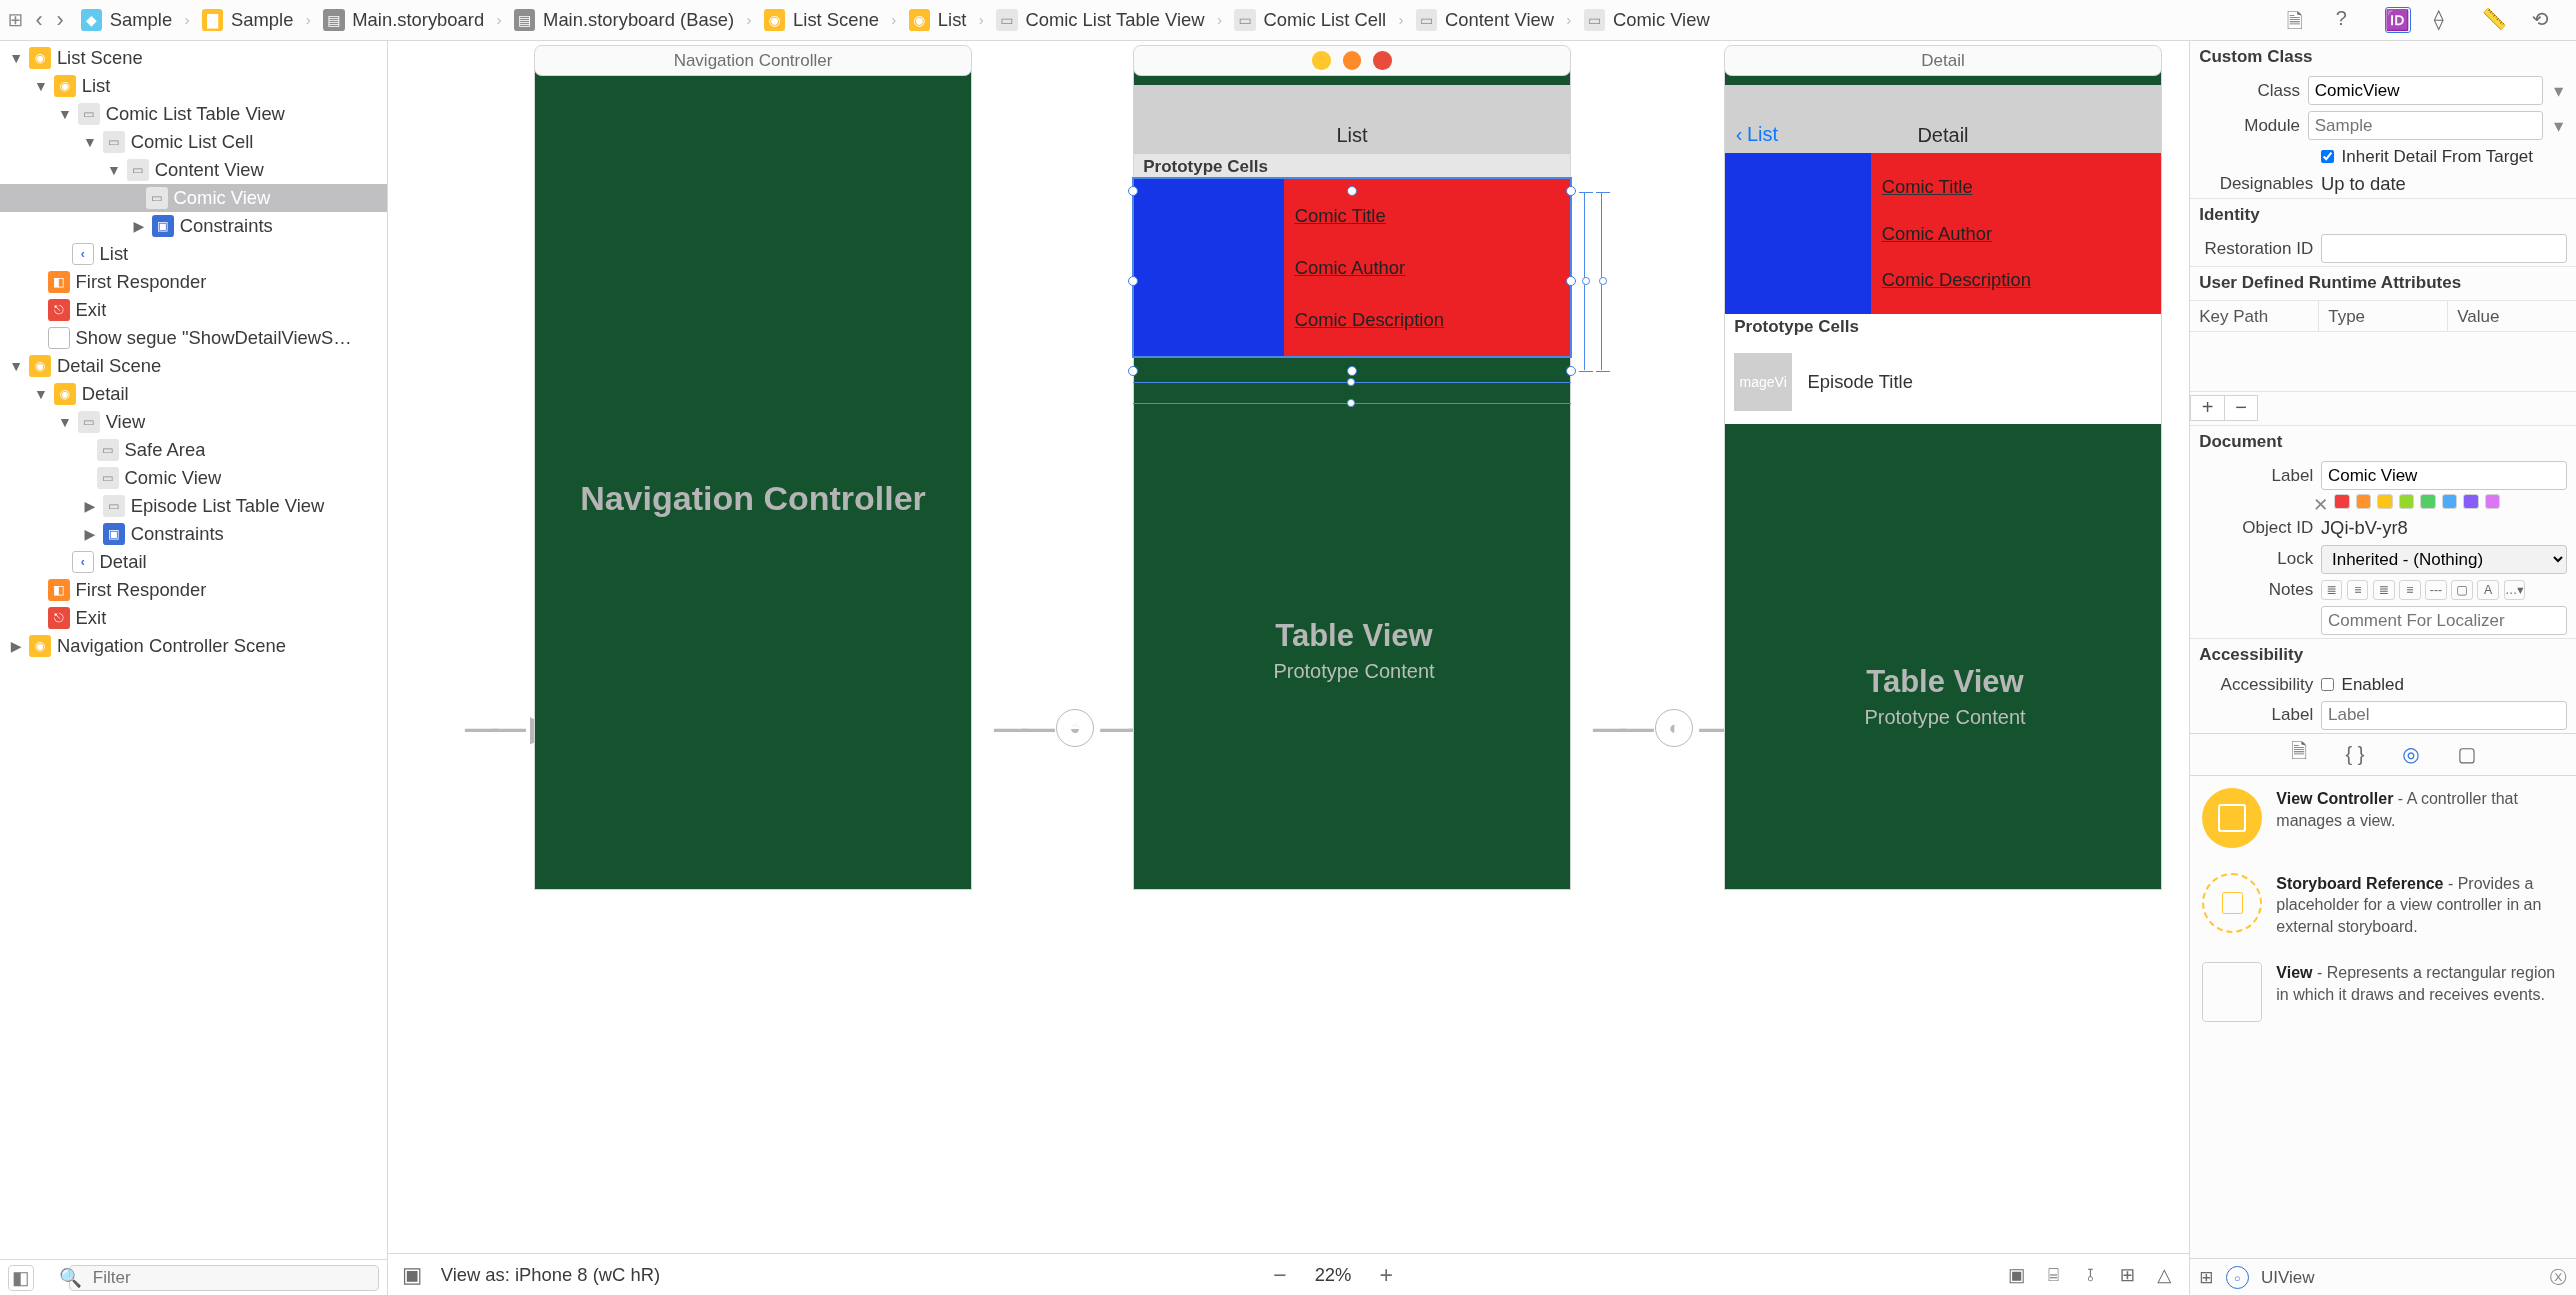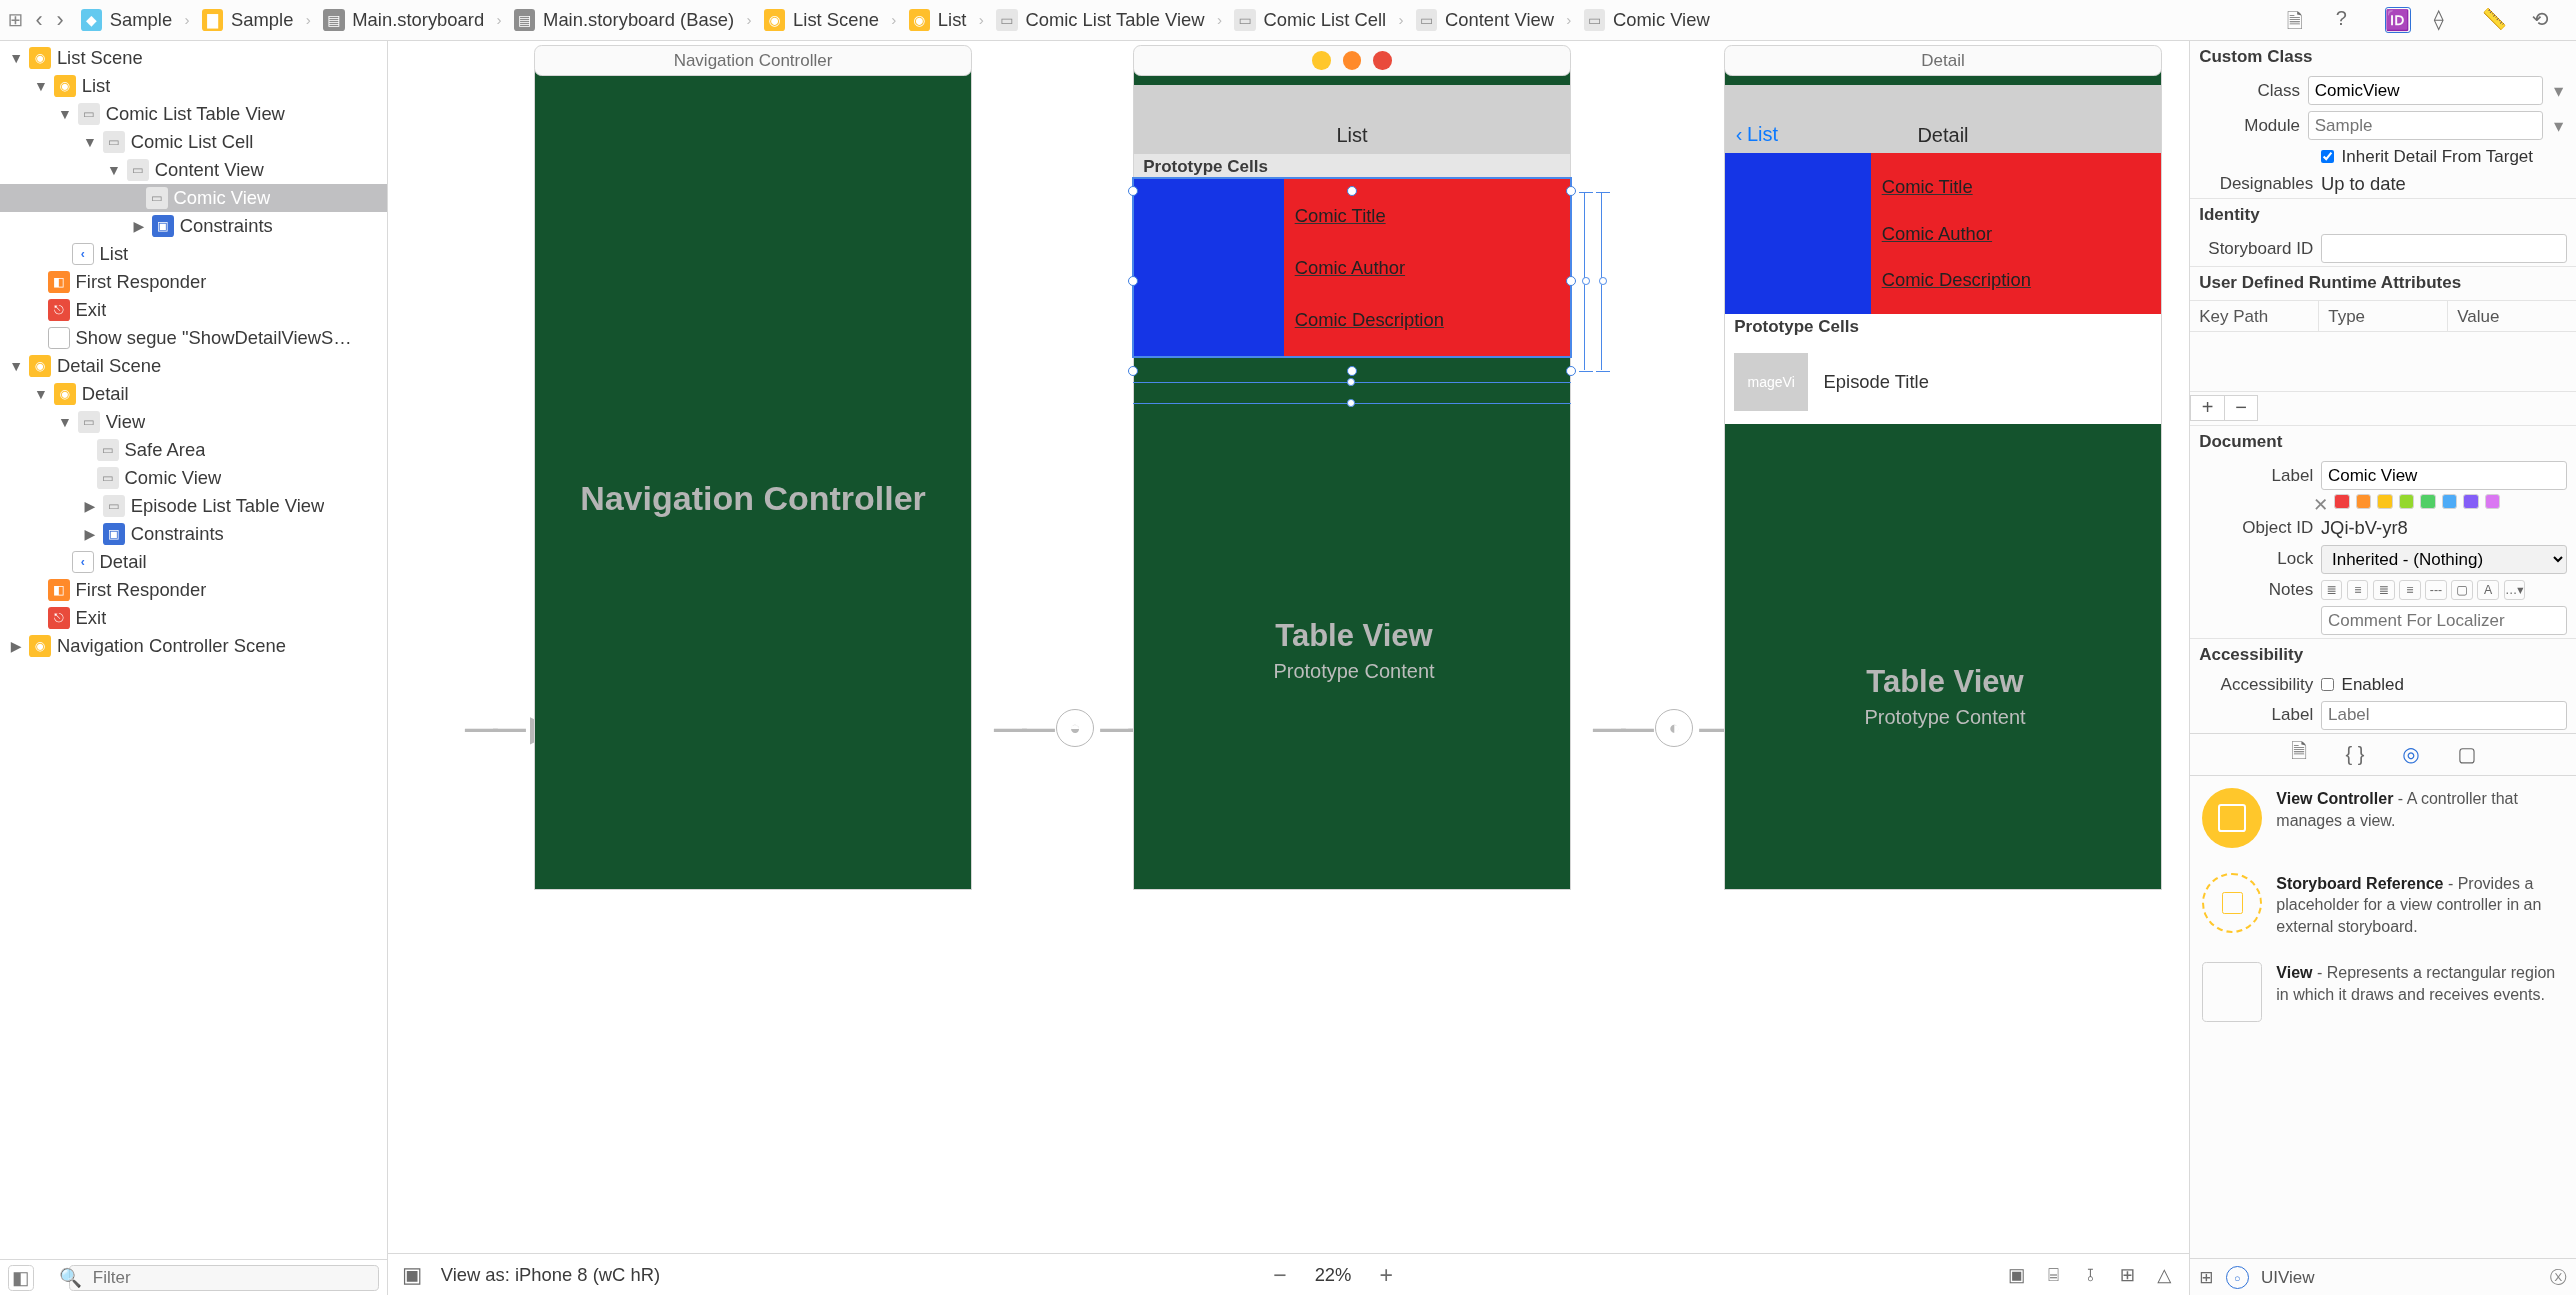--- a/index.html
+++ b/index.html
@@ -75,21 +75,21 @@
 .proto-bar { height:26px; background:#e6e6e6; border-top:0.8px solid #d0d0d0; border-bottom:0.8px solid #d0d0d0; color:#3b3b3b; font-weight:600; font-size:17px; padding:3.1px 9.2px;}
 .tableview-label { position:absolute; left:4px; right:0; top:553px; text-align:center;}
 .tableview-label .t1 {font-size:31px; font-weight:600; color:#b7b7b7;}
 .tableview-label .t2 {font-size:20px; color:#bdbdbd; margin-top:6.1px;}
 .nav-ctrl-label { position:absolute; left:0; right:0; top:414px; text-align:center; font-size:34px; font-weight:600; color:#b5b5b5;}
 .comic-cell { position:relative; height:177px; background:#eb2126; display:flex;text-decoration:underline;}
 .comic-cell.sel { outline:2.3px solid #4a88e9;}
 .comic-cell .thumb { width:150px; height:100%; background:#1535e6; margin:0;}
 .comic-cell .labels { flex:1; display:flex; flex-direction:column; justify-content:space-around; padding:10.7px 0 10.7px 10.7px; color:#222; font-size:18.4px;}
 .detail-cell2 { display:flex; align-items:center; height:84px; padding:9.2px; gap:15.4px; background:#fff;}
-.detail-cell2 .img { width:74px; height:58px; background:#cfcfcf; color:#fff; font-size:14px; display:flex; align-items:center; justify-content:center;}
+.detail-cell2 .img { width:58px; height:58px; background:#cfcfcf; color:#fff; font-size:14px; display:flex; align-items:center; justify-content:center;}
 .seg-arrow { position:absolute; top:660px; display:flex; align-items:center; gap:6.1px; color:#b8b8b8;}
 .seg-arrow .circle { width:38px; height:38px; border:1.5px solid #b8b8b8; border-radius:50%; display:flex; align-items:center; justify-content:center; color:#b8b8b8;}
 .seg-arrow .line { font-size:46px; letter-spacing:-4.6px;}
 .sel-handles { position:absolute; pointer-events:none;}
 .sel-handles .dot { width:10.7px; height:10.7px; background:#fff; border:1.5px solid #3f7fe0; border-radius:50%; position:absolute;}
 
 .canvas-bottom { height:43px; border-top:0.8px solid #d9d9d9; display:flex; align-items:center; padding:0 14px; gap:18.4px; font-size:18.4px; color:#3b3b3b;}
 .canvas-bottom .spacer{flex:1;}
 .canvas-bottom .zoom { display:flex; align-items:center; gap:28px; color:#6c6c6c; font-size:23px;}
 .canvas-bottom .trait-icons { display:flex; gap:15.4px; color:#6c6c6c;}
@@ -449,21 +449,21 @@
             <span>Inherit Detail From Target</span>
           </label>
       </div>
       <div class="field">
         <span class="lab">Designables</span>
         <span>Up to date</span>
       </div>
 
       <div class="section-h">Identity</div>
       <div class="field">
-        <span class="lab">Storyboard ID</span>
+        <span class="lab">Restoration ID</span>
         <input type="text" value="" style="">
       </div>
 
       <div class="section-h">User Defined Runtime Attributes</div>
       <div class="attr-table">
         <div>Key Path</div>
         <div>Type</div>
         <div style="border-right:none">Value</div>
       </div>
       <div style="height:60px;border-bottom:0.8px solid #e4e4e4"></div>

